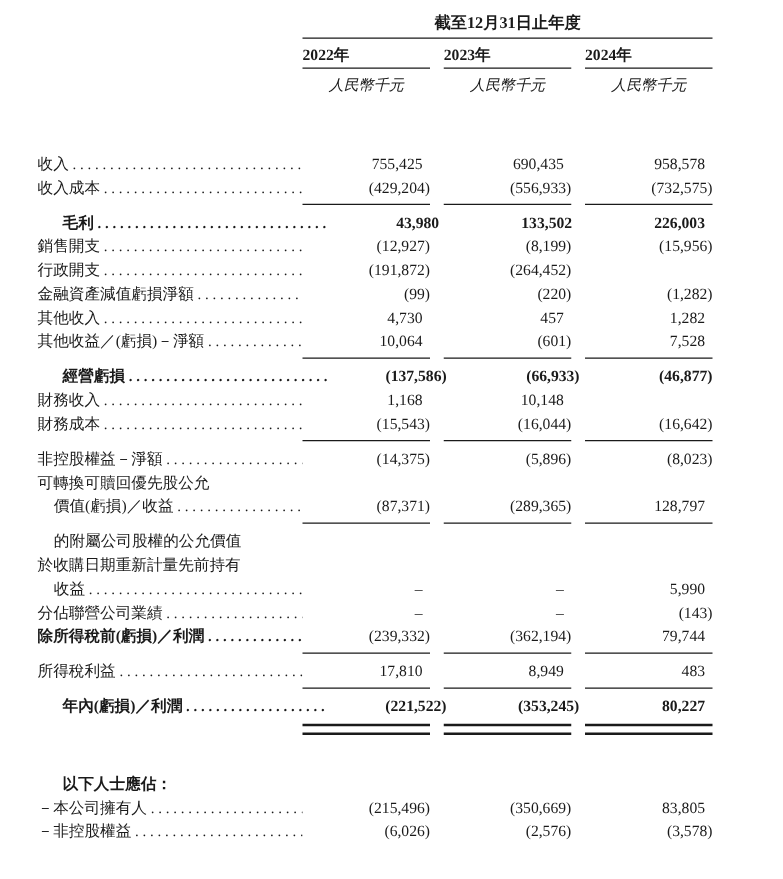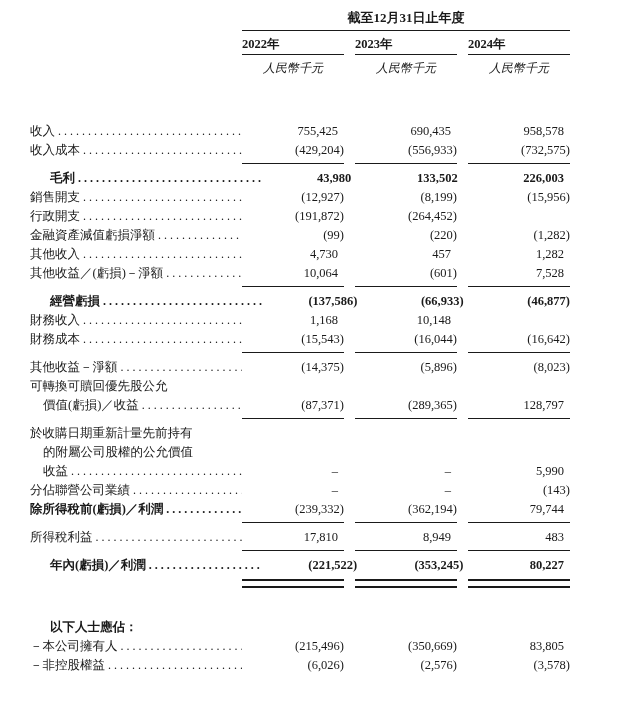--- a/index.html
+++ b/index.html
@@ -201,21 +201,21 @@
 
     <div class="rules">
         <div class="sp"></div>
         <div class="seg"></div>
         <div class="seg"></div>
         <div class="seg"></div>
       </div>
 
     <div class="row gap-sm">
       <div class="lblc">
-          <span class="lbl">其他收益－淨額</span>
+          <span class="lbl">非控股權益－淨額</span>
           <span class="dots"></span>
         </div>
       <div class="val">(14,375)</div>
       <div class="val">(5,896)</div>
       <div class="val">(8,023)</div>
     </div>
 
     <div class="row">
       <div class="lblc-multi">
         <div class="lline">可轉換可贖回優先股公允</div>
@@ -231,22 +231,22 @@
 
     <div class="rules">
         <div class="sp"></div>
         <div class="seg"></div>
         <div class="seg"></div>
         <div class="seg"></div>
       </div>
 
     <div class="row gap-sm">
       <div class="lblc-multi">
+        <div class="lline ind">的附屬公司股權的公允價值</div>
         <div class="lline">於收購日期重新計量先前持有</div>
-        <div class="lline ind">的附屬公司股權的公允價值</div>
         <div class="lline-last ind">
             <span class="lbl">收益</span>
             <span class="dots"></span>
           </div>
       </div>
       <div class="val pos">–</div>
       <div class="val pos">–</div>
       <div class="val pos">5,990</div>
     </div>
 

